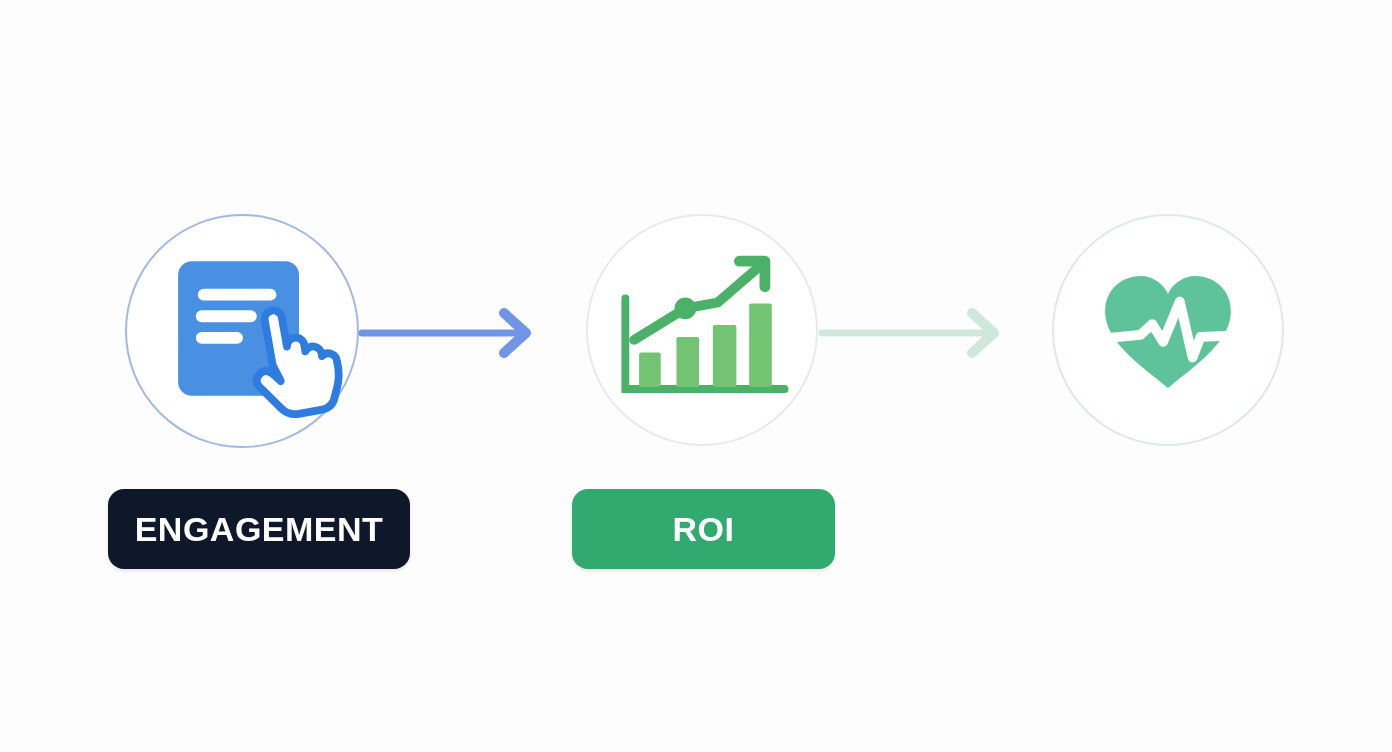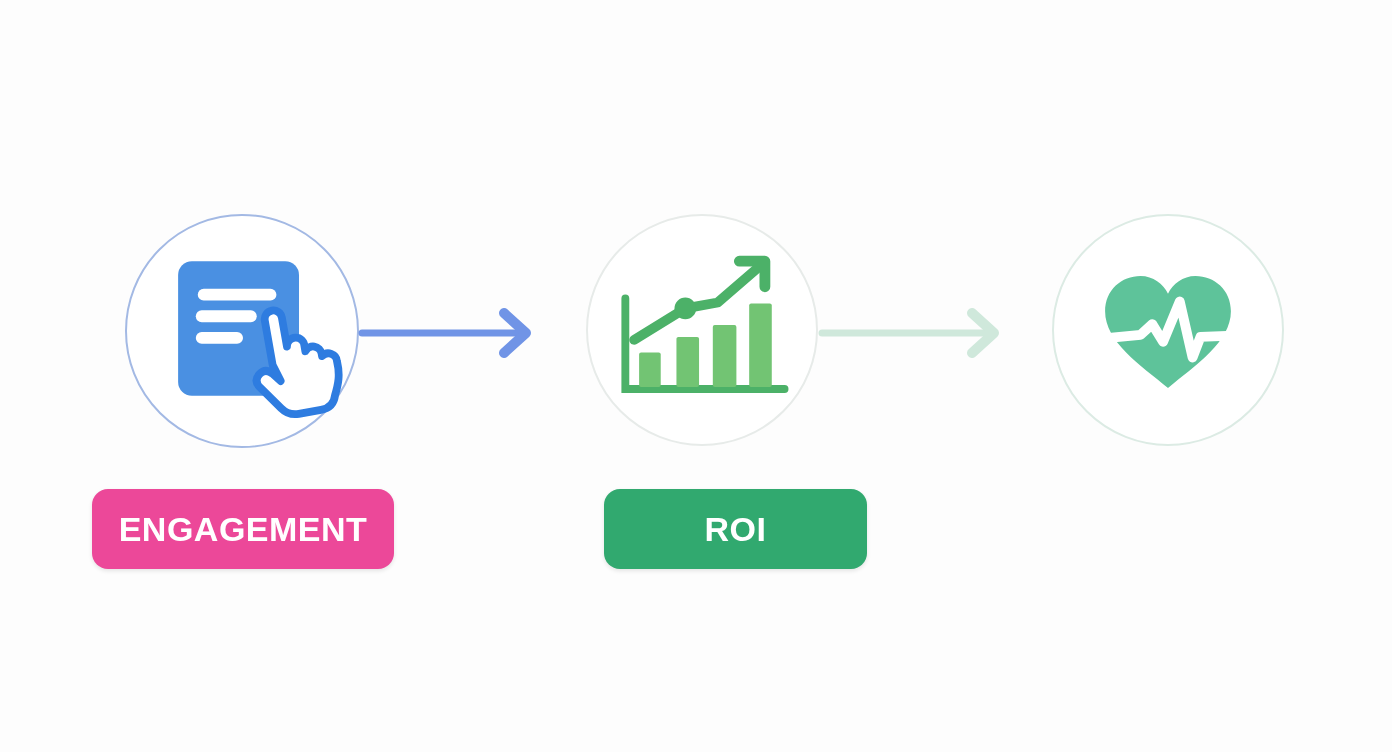--- a/index.html
+++ b/index.html
@@ -45,22 +45,22 @@
     align-items: center;
     justify-content: center;
     color: #ffffff;
     font-size: 34px;
     font-weight: bold;
     letter-spacing: 0.5px;
     box-shadow: 0 2px 4px rgba(0,0,0,0.10);
     border: none;
     cursor: default;
   }
-  .pill-engagement { left: 92px;  width: 302px; background: #ec4899; }
-  .pill-roi        { left: 572px; width: 263px; background: #31a96f; margin-left: 32px; }
+  .pill-engagement { left: 108px;  width: 302px; background: #0f172a; }
+  .pill-roi        { left: 572px; width: 263px; background: #31a96f; }
   .pill-health     { left: 1043px; width: 260px; background: #52ba87; }
 </style>
 </head>
 <body>
 
 <div class="canvas">
 
   <div class="stage-circle circle-engagement">
     <svg viewBox="0 0 234 234" aria-hidden="true">
       <rect x="52" y="46" width="123" height="137" rx="14" fill="#4a90e2"></rect>

